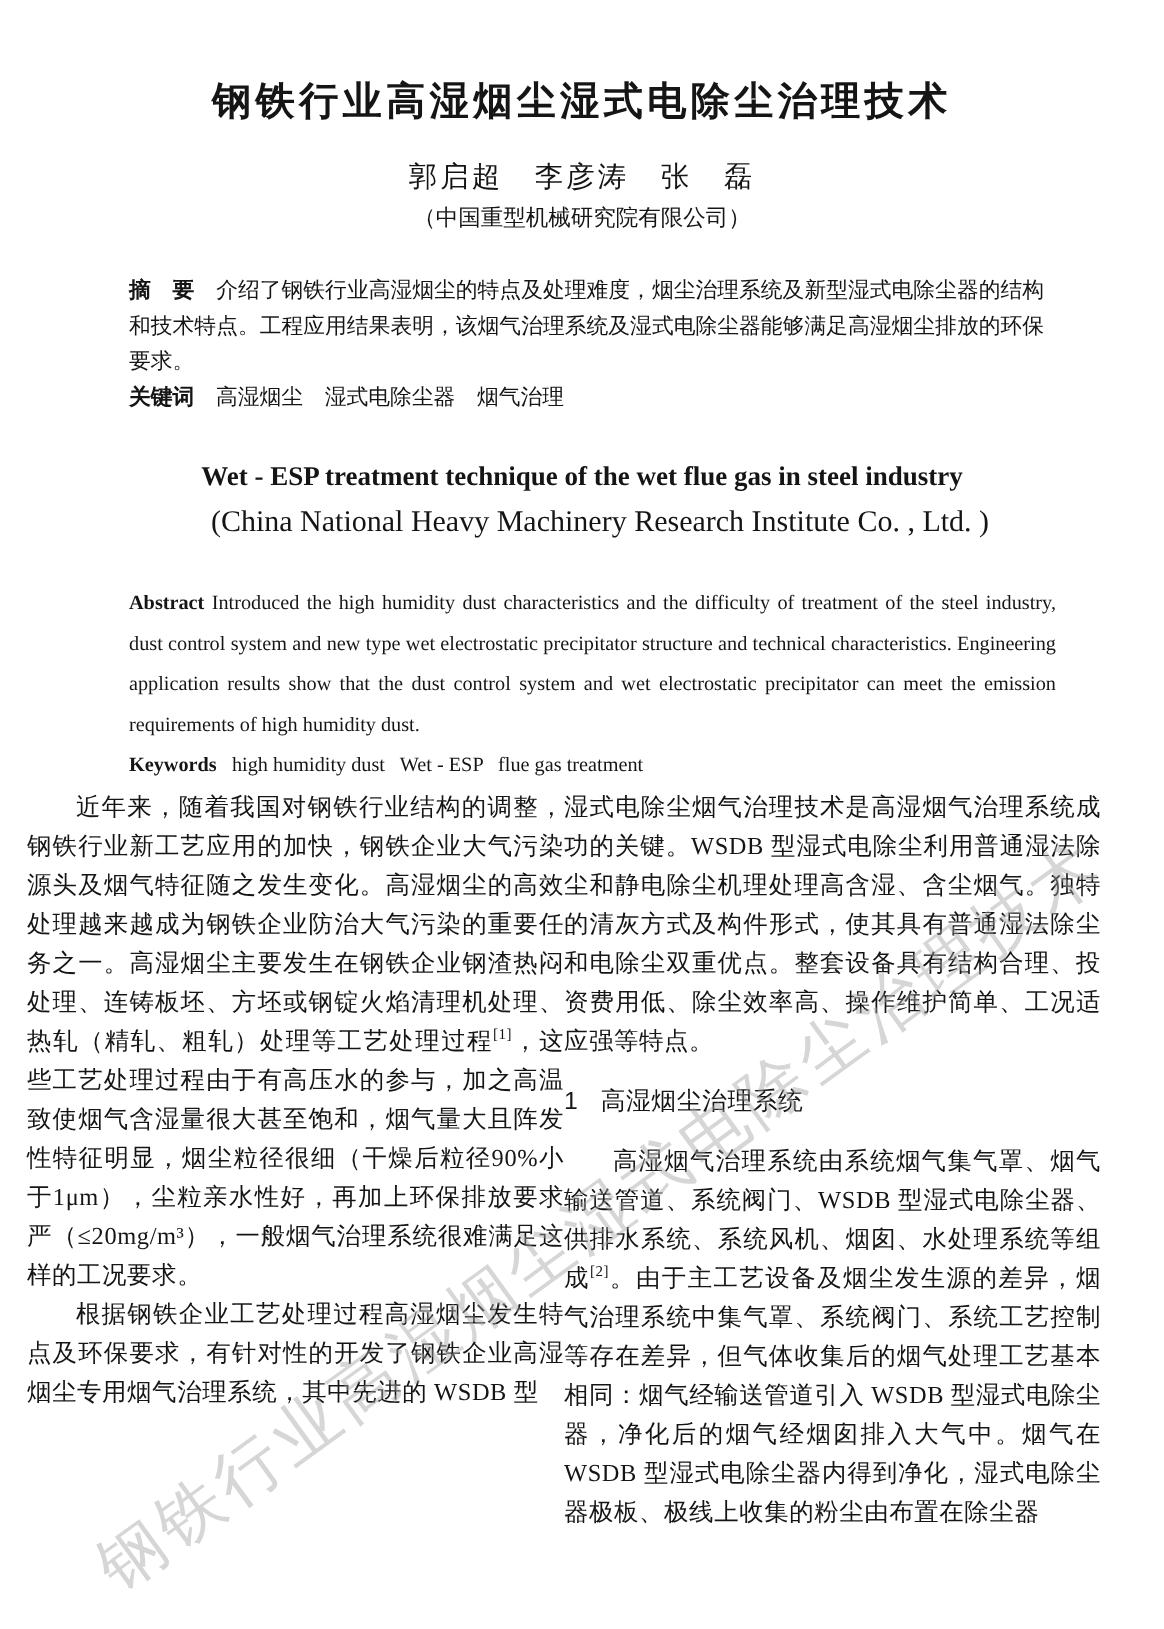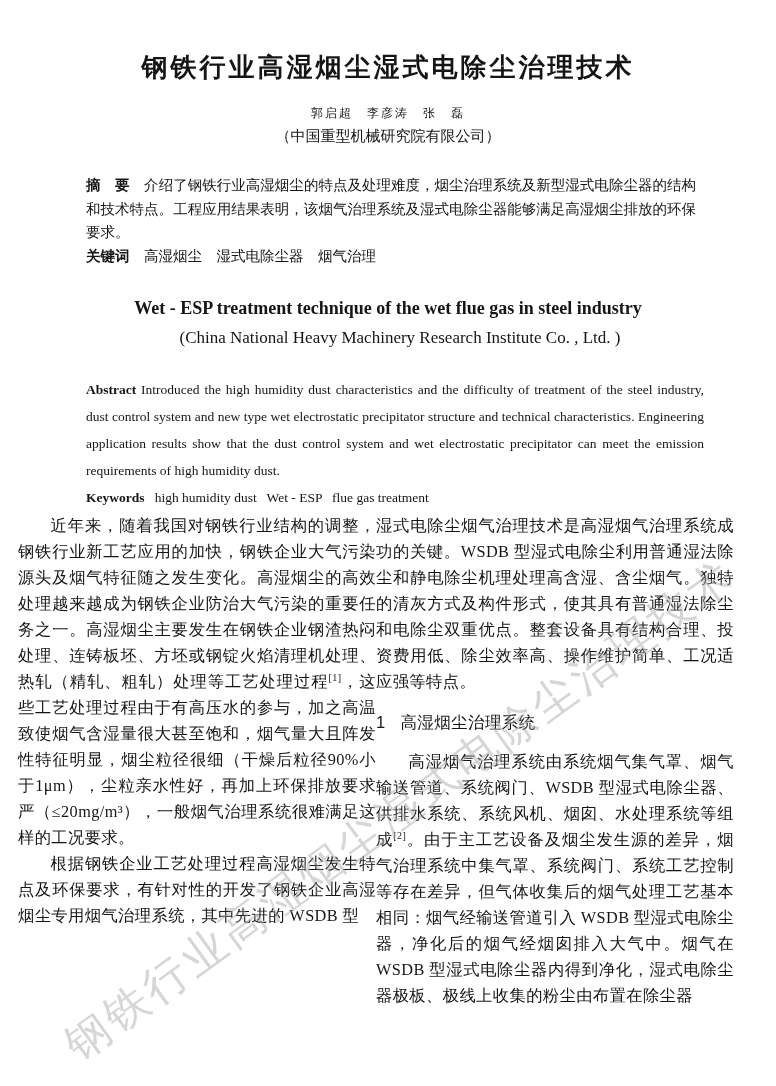--- a/index.html
+++ b/index.html
@@ -17,21 +17,21 @@
     margin: 50px 0 0 0;
     text-align: center;
     font-family: "Liberation Sans", sans-serif;
     font-weight: bold;
     font-size: 26px;
     letter-spacing: 3px;
   }
   .authors-cn {
     margin-top: 20px;
     text-align: center;
-    font-size: 12px;
+    font-size: 19px;
     letter-spacing: 2px;
   }
   .affil-cn {
     margin-top: 5px;
     text-align: center;
     font-size: 15px;
   }
 
   .abs-cn {
     margin: 28px 80px 0 86px;
@@ -50,21 +50,21 @@
   }
   .authors-en {
     margin-top: 34px;
     text-align: center;
     font-size: 14.5px;
     white-space: pre-wrap;
   }
   .affil-en {
     margin-top: 9px;
     text-align: center;
-    font-size: 17px;
+    font-size: 20px;
     padding-left: 24px;
   }
 
   .abs-en {
     margin: 28px 72px 0 86px;
     font-size: 13.5px;
     line-height: 27px;
     text-align: justify;
   }
   .abs-en p { margin: 0; }

